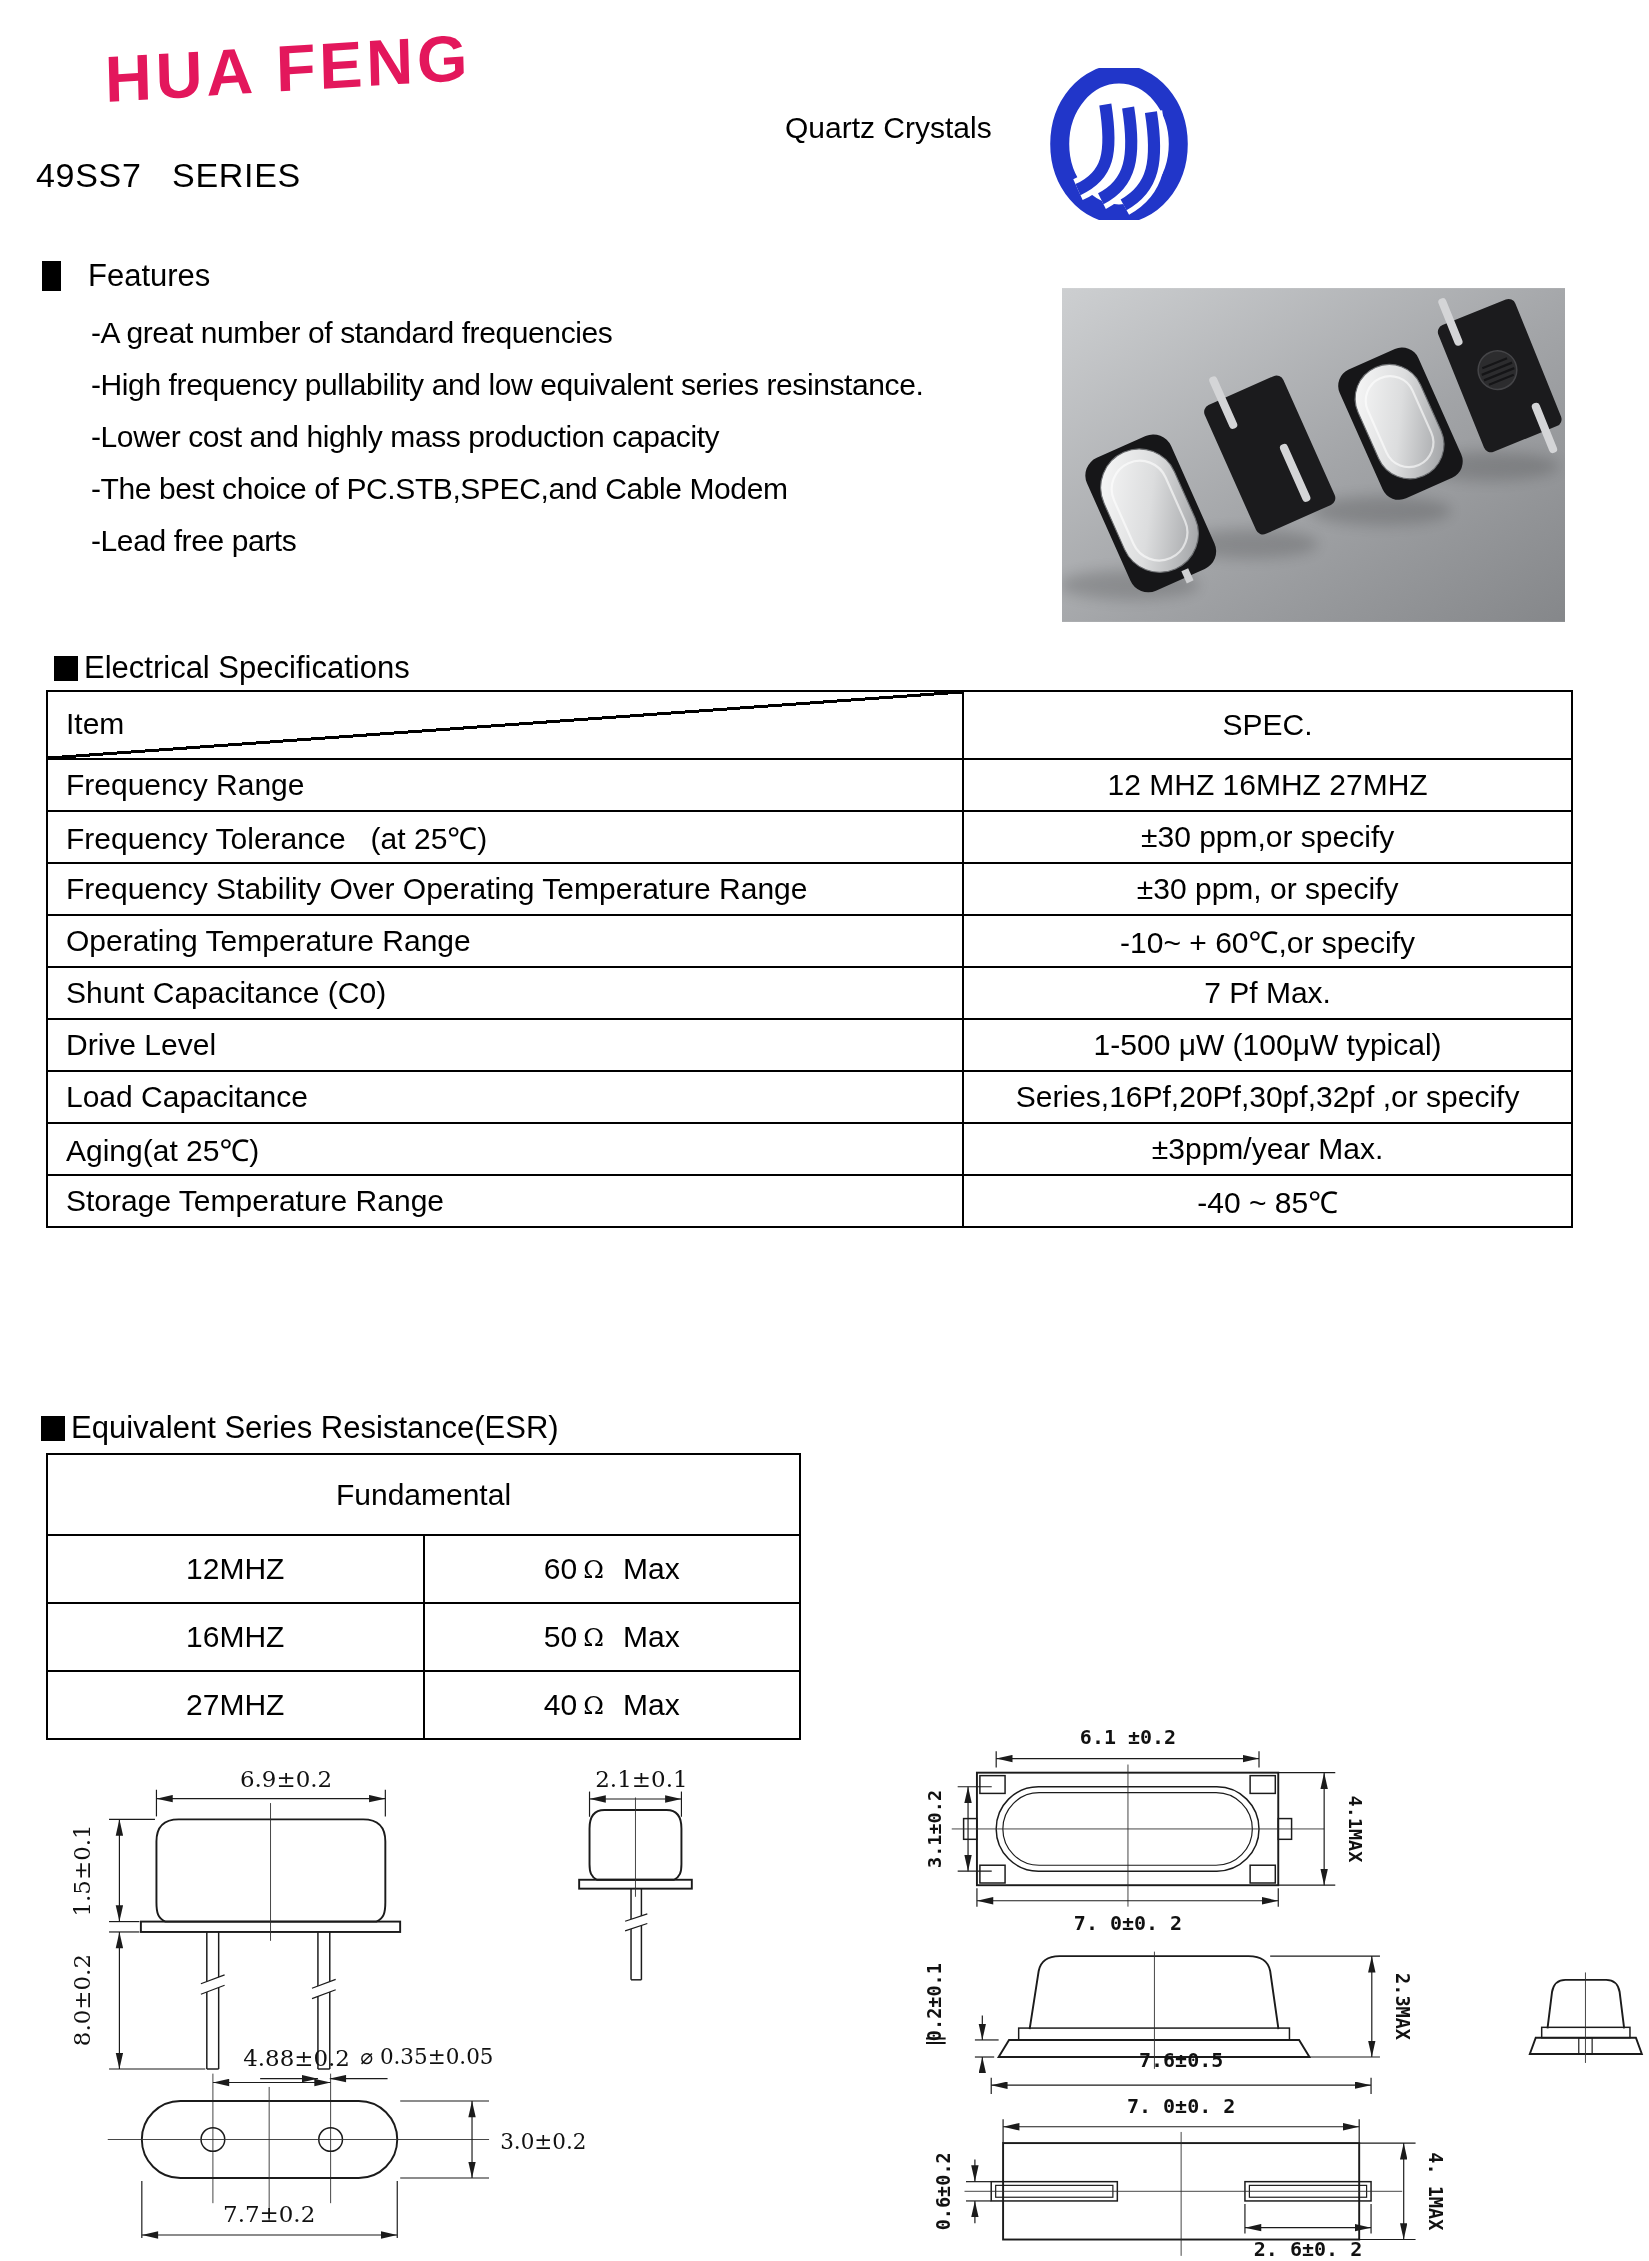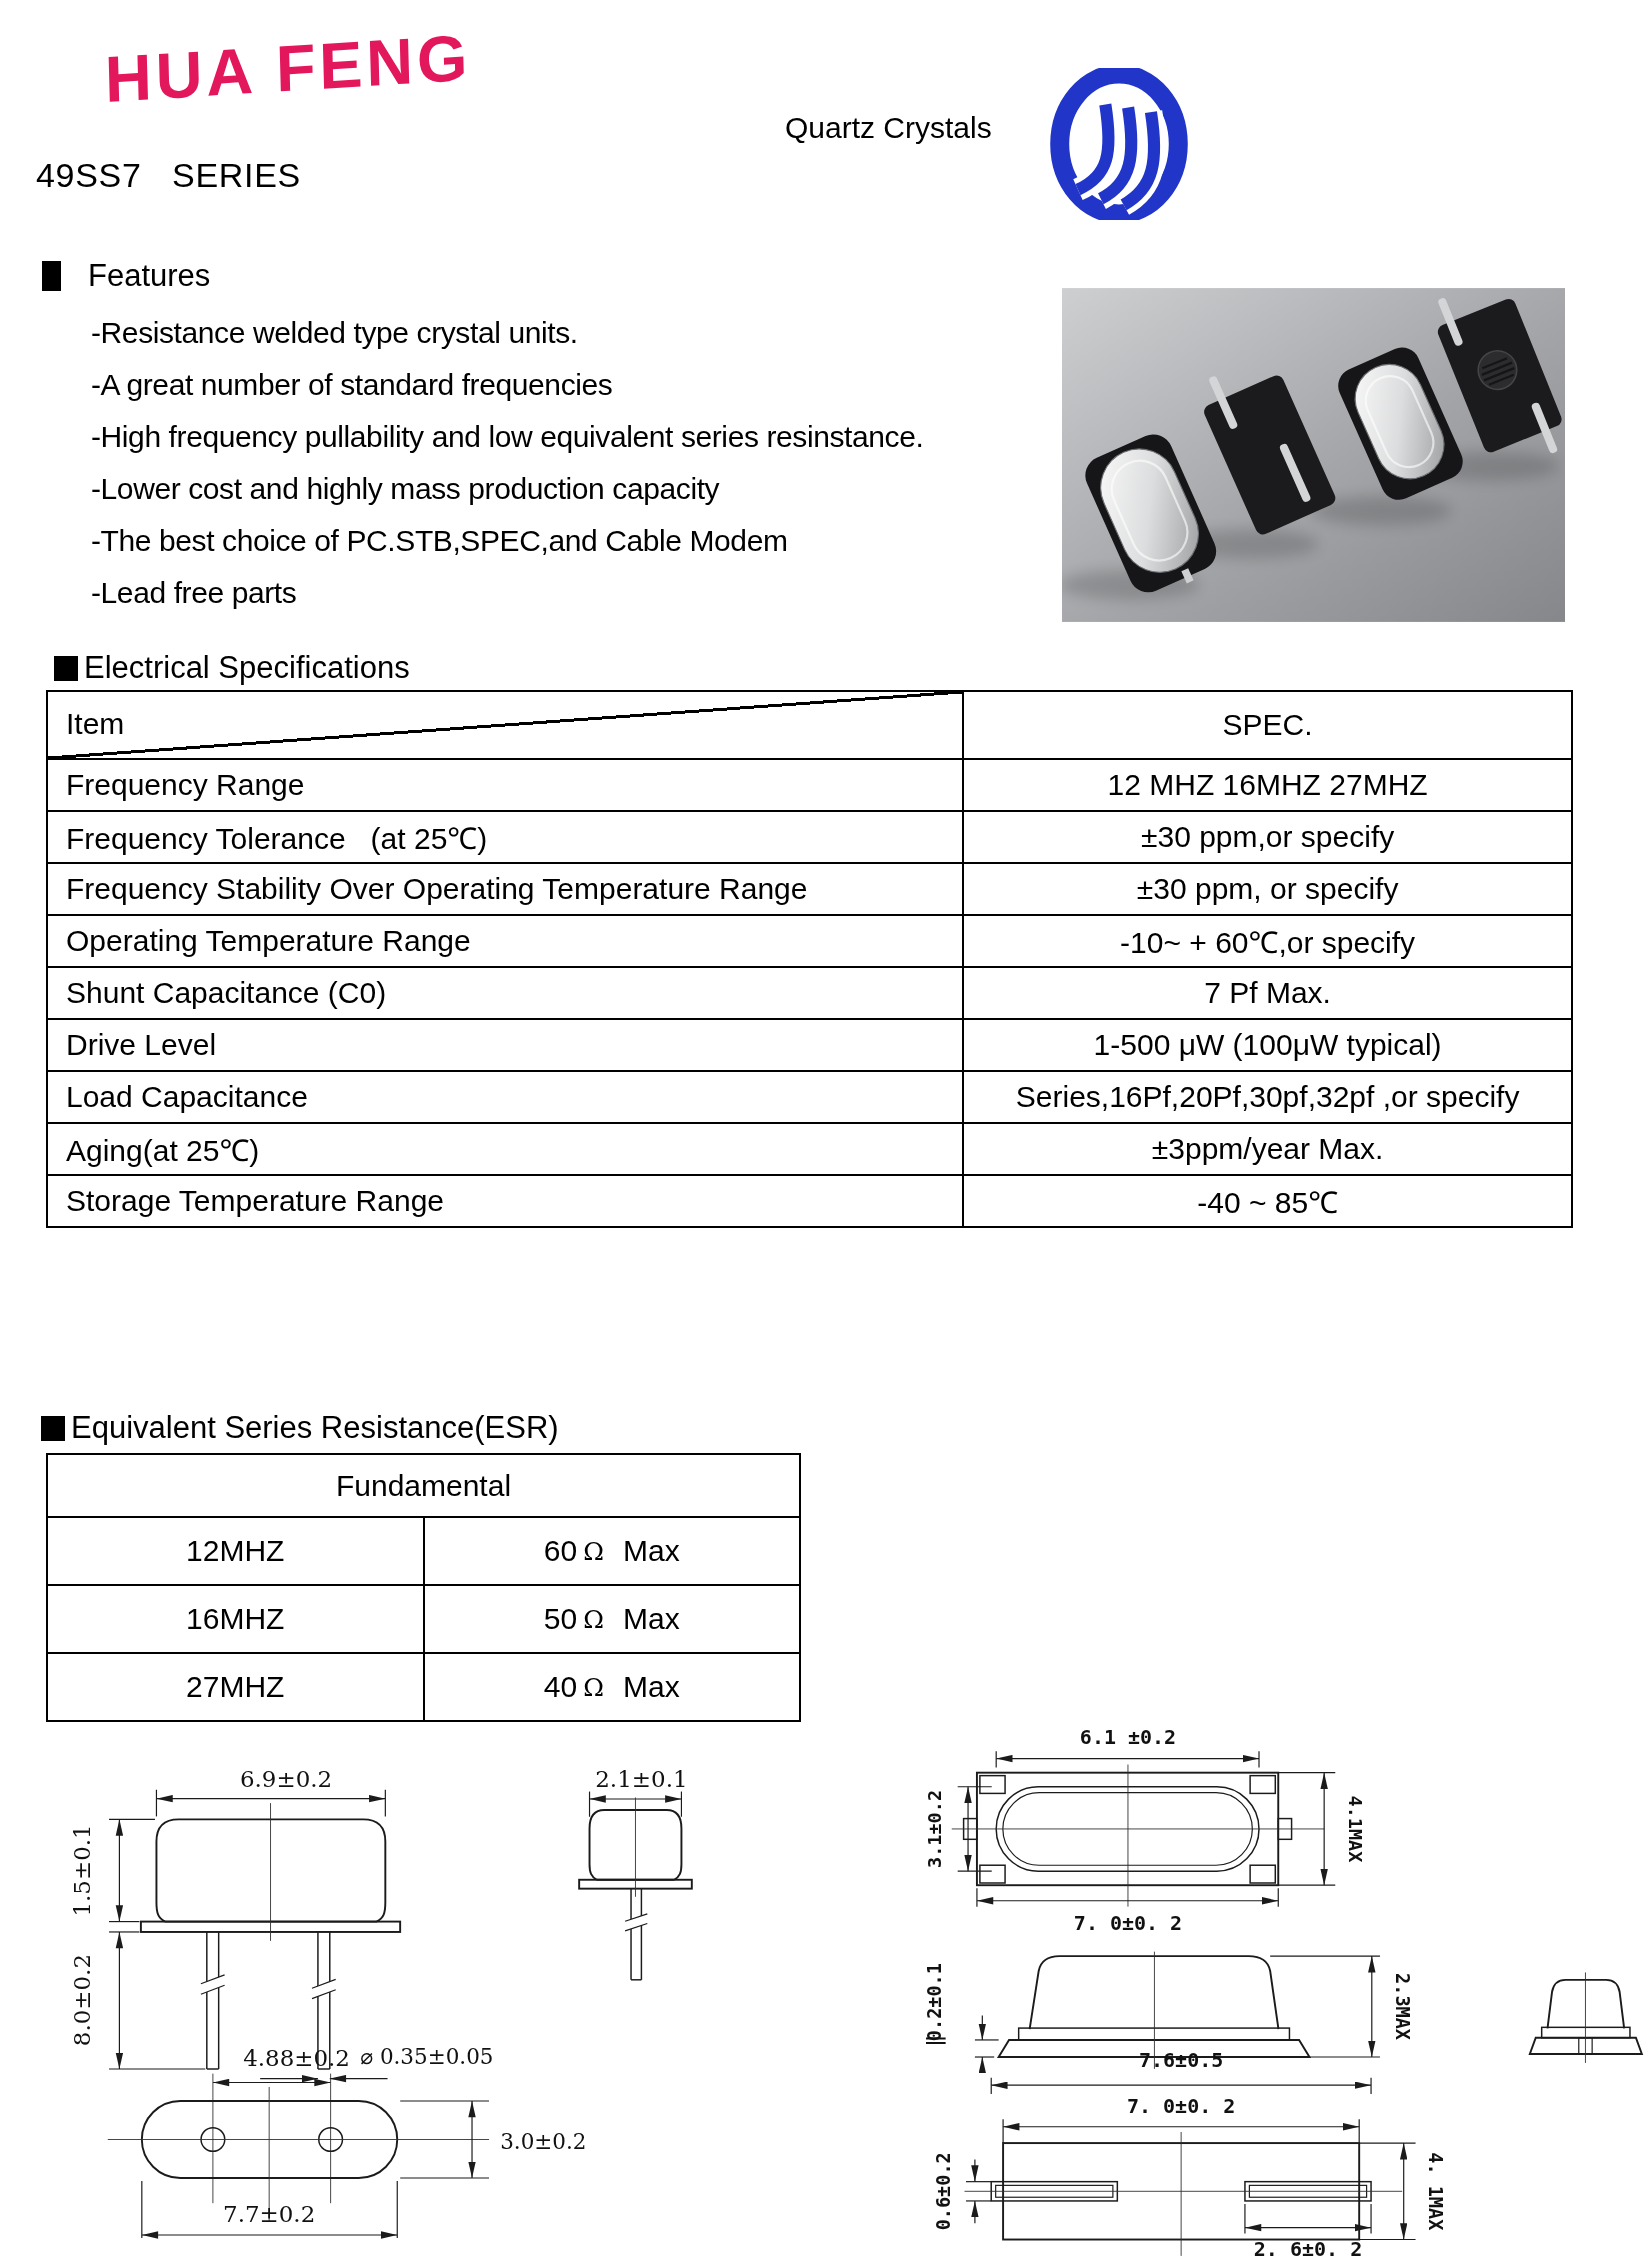--- a/index.html
+++ b/index.html
@@ -36,21 +36,21 @@
   .spec-table tr.hrow{height:68px;}
   .hcell{position:relative;padding:8px !important;}
   .hcell .diag{
     position:absolute;inset:0;
     background:linear-gradient(to bottom right,transparent calc(50% - 1.5px),#000 calc(50% - 1.5px),#000 calc(50% + 1.5px),transparent calc(50% + 1.5px));
   }
   .hcell .lbl{position:absolute;left:18px;top:50%;transform:translateY(-54%);font-size:30px;}
   .esr-table{left:46px;top:1453px;width:755px;}
   .esr-table td,.esr-table th{border:2.2px solid #000;font-size:30px;font-weight:normal;text-align:center;}
   .esr-table tr{height:68px;}
-  .esr-table tr.hrow{height:63px;}
+  .esr-table tr.hrow{height:81px;}
   .esr-table .cf{width:46.8%;}
   .ohm{font-size:25px;font-family:"DejaVu Serif",serif;margin:0 19px 0 6px;vertical-align:1.5px;}
   
   svg text{user-select:none;}
   .dt{font-family:"DejaVu Serif",serif;font-size:31px;fill:#111;text-anchor:middle;}
   .dts{font-family:"DejaVu Serif",serif;font-size:29px;fill:#111;text-anchor:start;}
   .db{font-family:"DejaVu Sans Mono",monospace;font-weight:bold;font-size:27px;fill:#111;text-anchor:middle;}
   .db2{font-family:"DejaVu Sans Mono",monospace;font-weight:bold;font-size:25px;fill:#111;text-anchor:middle;}
   .o{stroke:#1b1b1b;stroke-width:2.6;fill:none;stroke-linecap:square;}
   .t{stroke:#1b1b1b;stroke-width:2;fill:none;}
@@ -75,21 +75,20 @@
     <path d="M76,172 C116,152 122,116 112,52" stroke="#2136c9" stroke-width="16" fill="none"></path>
     <path d="M106,180 C146,158 152,122 142,58" stroke="#ffffff" stroke-width="30" fill="none"></path>
     <path d="M106,180 C146,158 152,122 142,58" stroke="#2136c9" stroke-width="16" fill="none"></path>
   </svg>
 
   <div class="abs hd feat-hd">
     <span class="sq"></span>
     <span>Features</span>
   </div>
   <div class="abs feat-list">
-    <div>-Resistance welded type crystal units.</div>
     <div>-A great number of standard frequencies</div>
     <div>-High frequency pullability and low equivalent series resinstance.</div>
     <div>-Lower cost and highly mass production capacity</div>
     <div>-The best choice of PC.STB,SPEC,and Cable Modem</div>
     <div>-Lead free parts</div>
   </div>
 
   <svg class="abs photo" viewBox="0 0 678 450">
     <defs>
       <linearGradient id="pbg" x1="0" y1="0" x2="1" y2="1">

